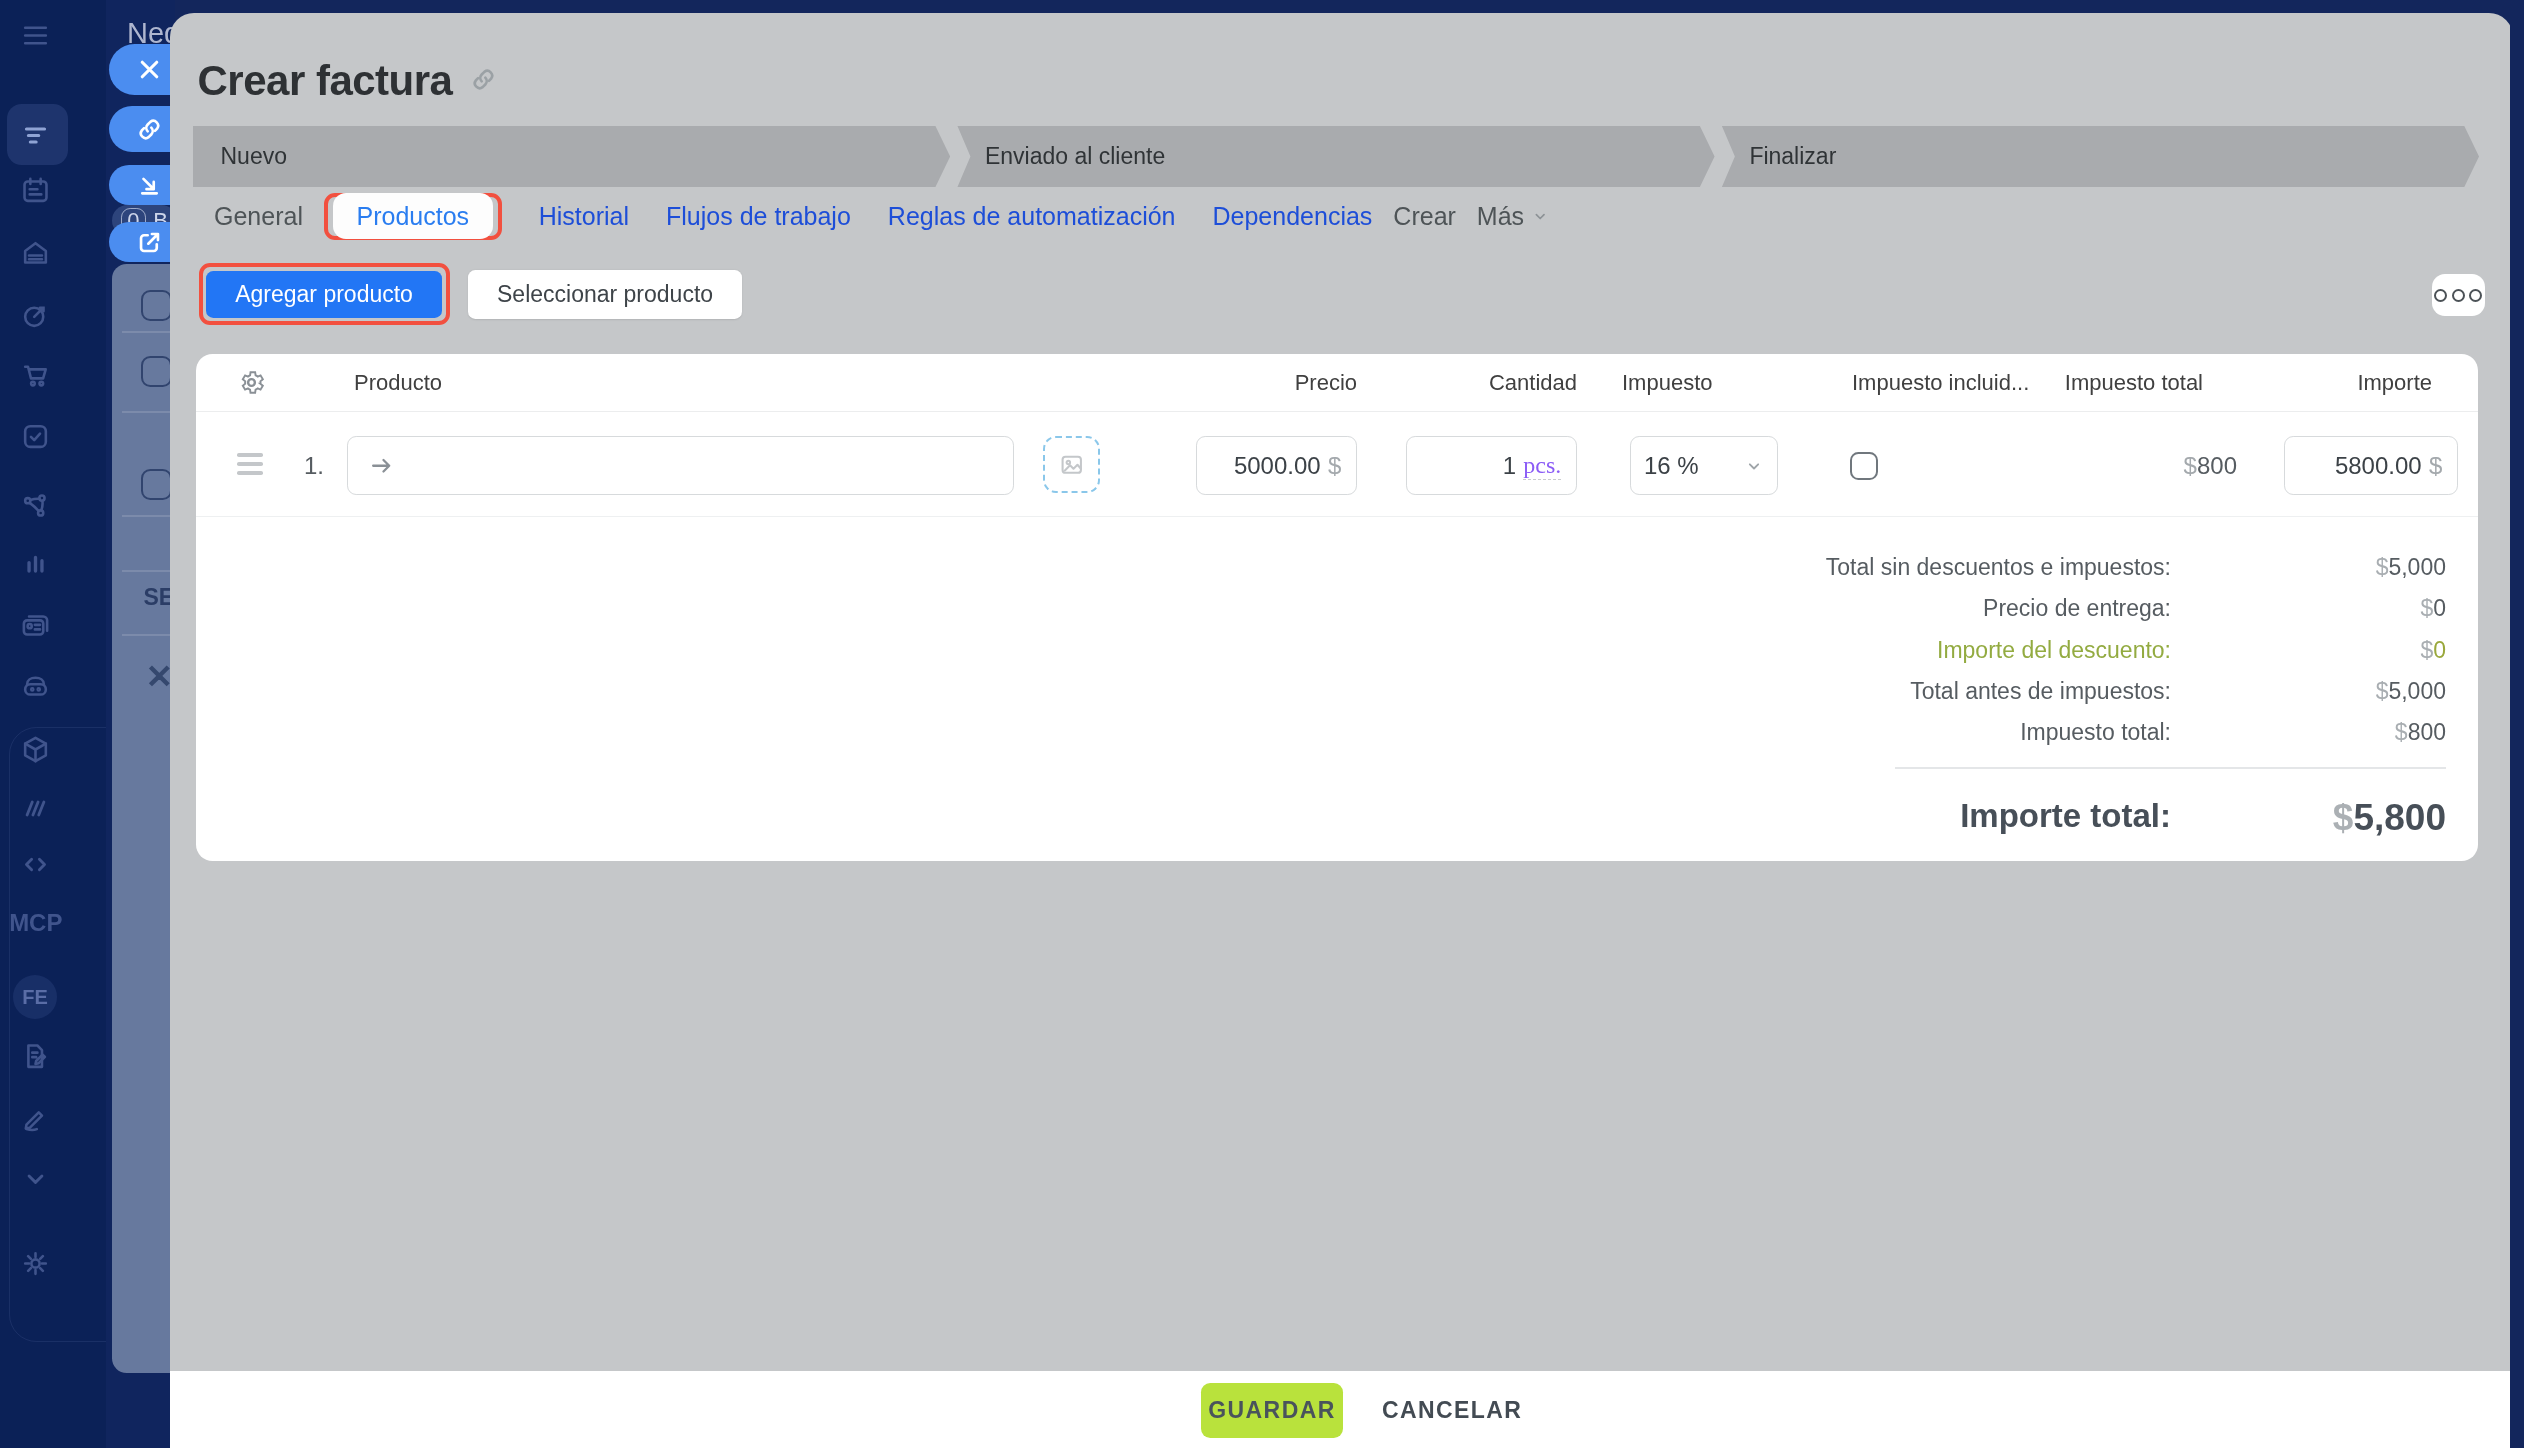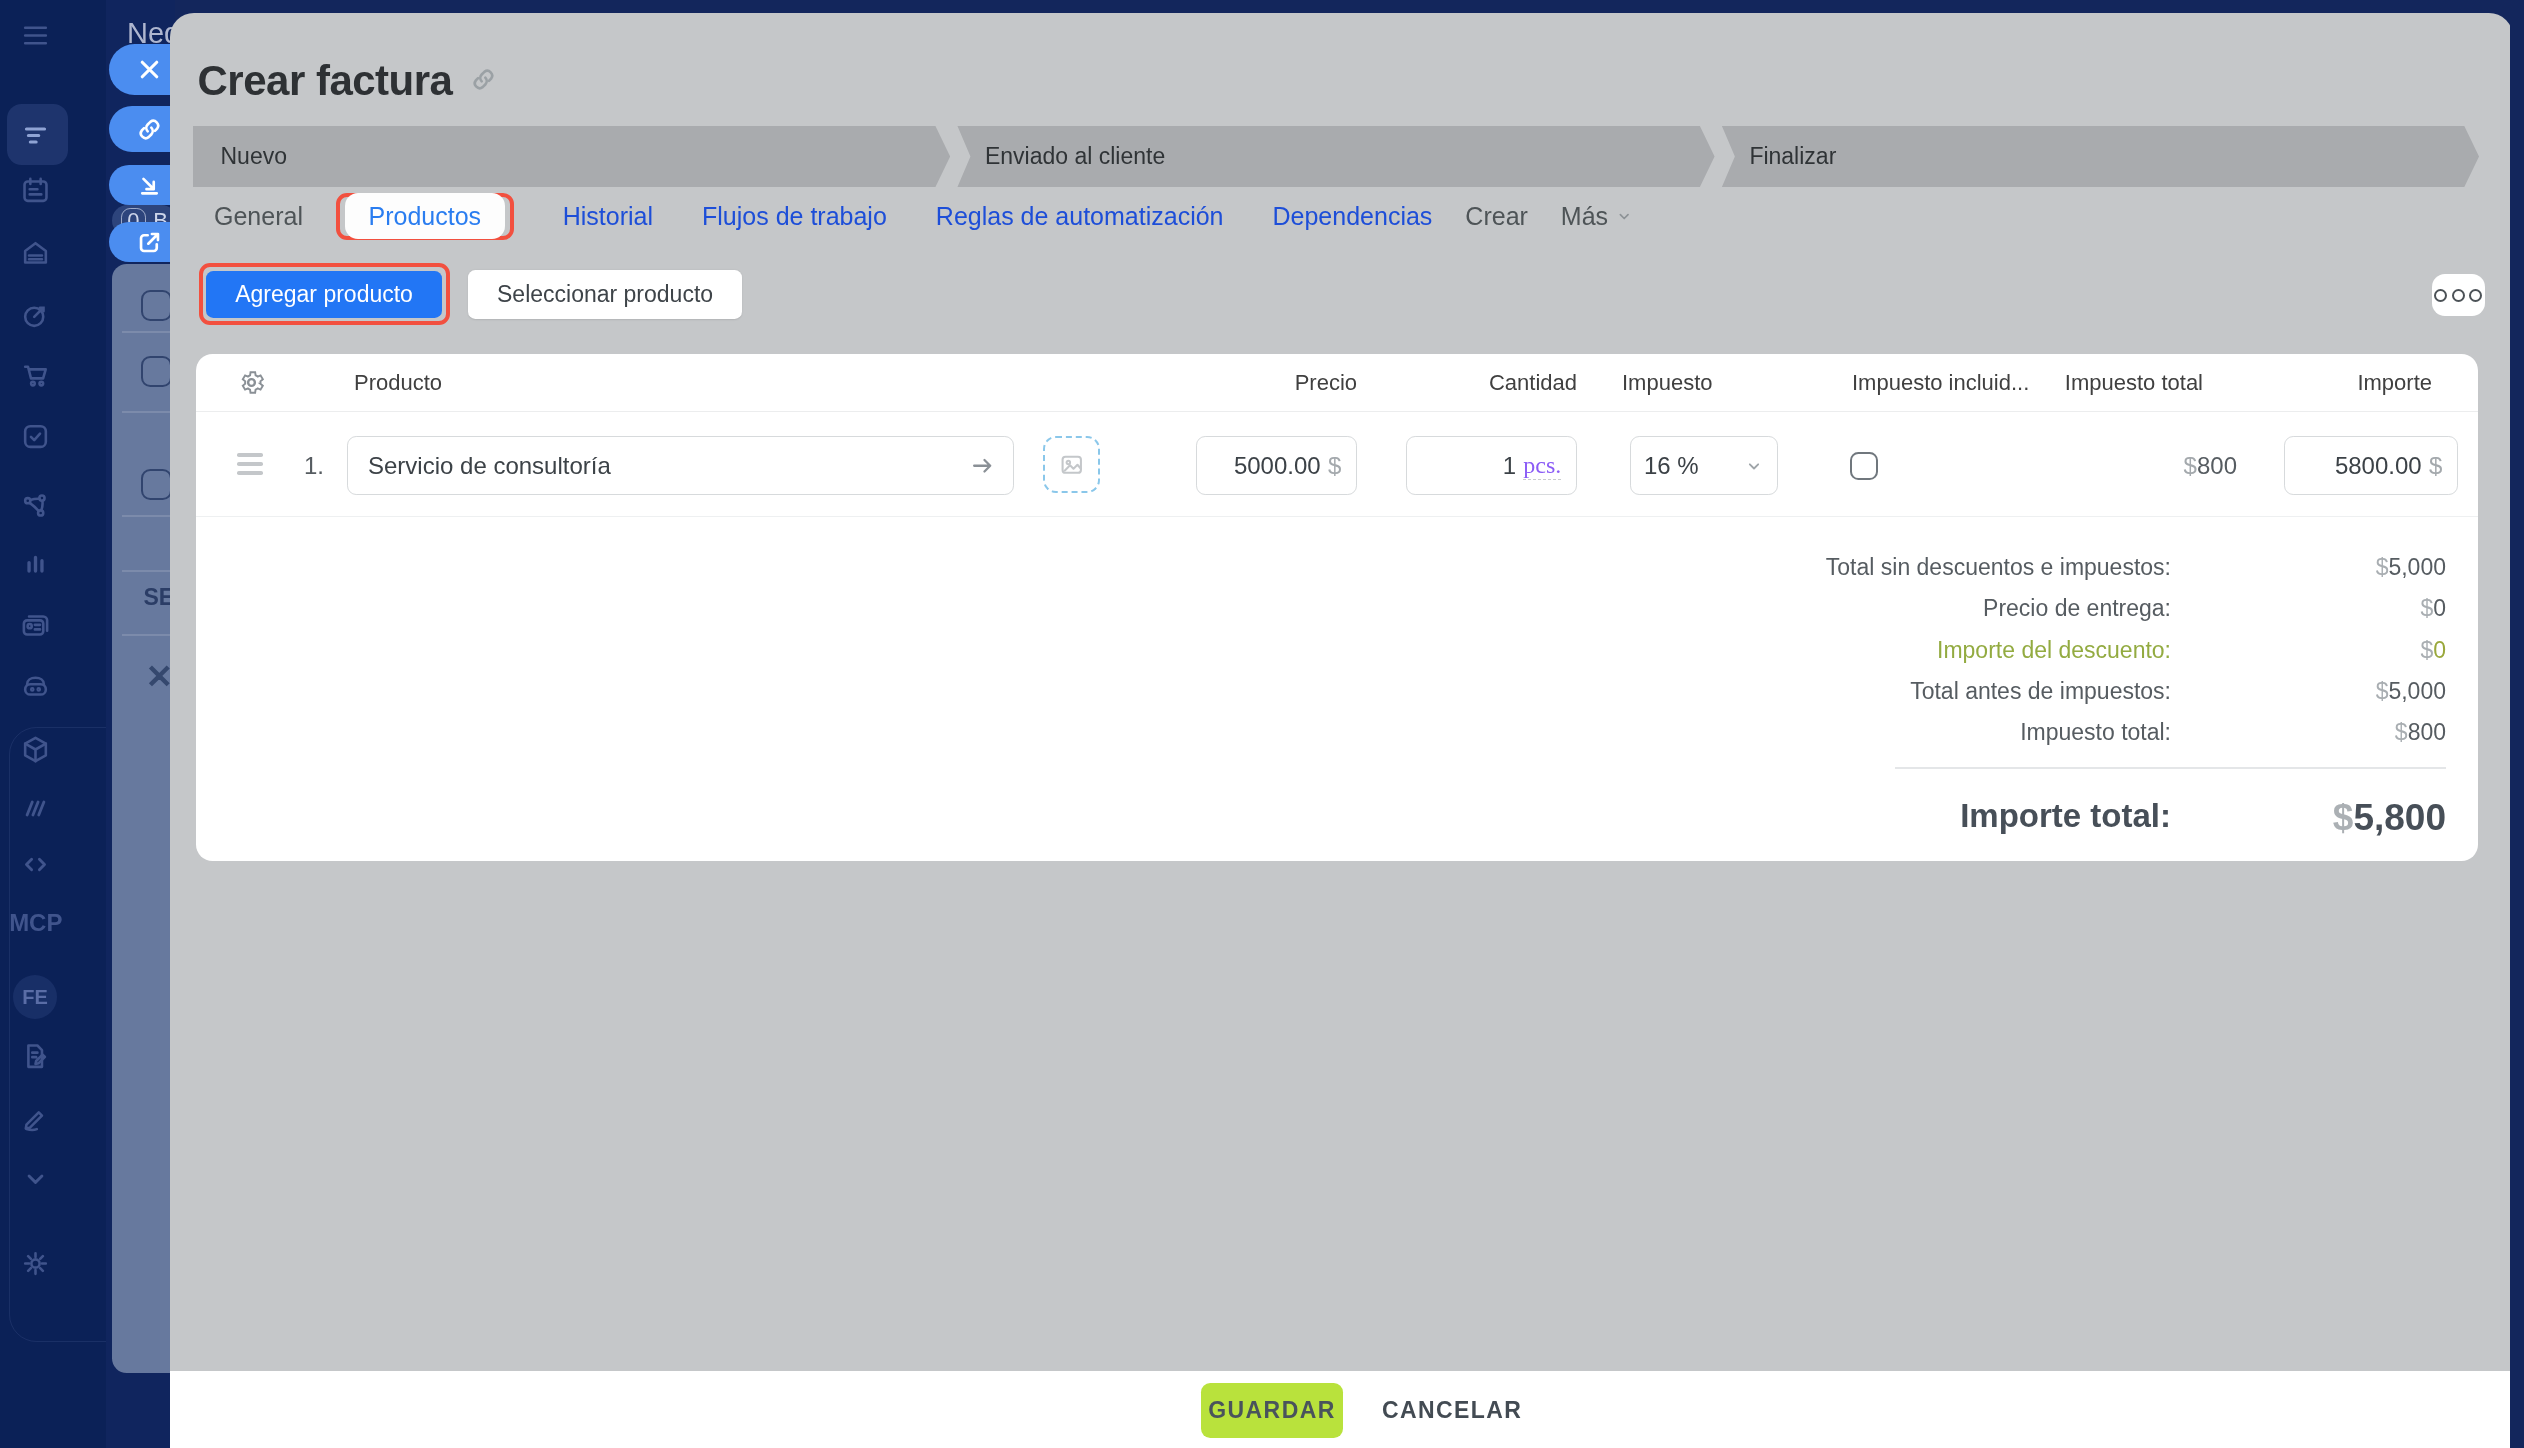--- a/index.html
+++ b/index.html
@@ -49,21 +49,21 @@
   .title-link{color:#9ba1a5;}
   .title-link svg{width:29px;height:29px;}
 
   
   .stages{position:absolute;left:23px;top:113px;width:2286px;height:61px;display:flex;gap:7.3px;}
   .stage{flex:1;background:#a9abae;color:#2f3336;font-size:23px;display:flex;align-items:center;
          padding-left:27.5px;clip-path:polygon(0 0,calc(100% - 14.7px) 0,100% 50%,calc(100% - 14.7px) 100%,0 100%);}
   .stage.notch{clip-path:polygon(0 0,calc(100% - 14.7px) 0,100% 50%,calc(100% - 14.7px) 100%,0 100%,13px 50%);}
 
   
-  .tabs{position:absolute;left:44px;top:173px;height:61px;display:flex;align-items:center;gap:33px;
+  .tabs{position:absolute;left:44px;top:173px;height:61px;display:flex;align-items:center;gap:21px;
         font-size:25px;}
   .tab{color:#4e5457;white-space:nowrap;}
   .tab.disabled{color:#1d4ed8;margin-left:16px;}
   .tab.more{display:flex;align-items:center;gap:7.3px;}
   .tab.more svg{width:18.4px;height:18.4px;color:#8d9296;}
   .hl-frame{border:4.6px solid #f2503f;border-radius:11px;padding:4.6px;background:transparent;}
   .tab-pill{background:#fdfdfd;color:#2a7df0;font-size:25px;padding:9.2px 24px;border-radius:13px;
             white-space:nowrap;}
 
   
@@ -365,21 +365,20 @@
       </div>
 
       <div class="trow">
         <div class="drag">
             <i></i>
             <i></i>
             <i></i>
           </div>
         <span class="rownum">1.</span>
         <div class="inp inp-product">
-          <span class="flex">Servicio de consultoría</span>
           <svg viewBox="0 0 24 24" fill="none" stroke="currentColor" stroke-width="2" stroke-linecap="round" stroke-linejoin="round">
               <path d="M4.5 12h14M13.5 7l5 5-5 5"></path>
             </svg>
         </div>
         <div class="imgbox">
           <svg viewBox="0 0 24 24" fill="none" stroke="currentColor" stroke-width="1.8" stroke-linecap="round" stroke-linejoin="round">
               <rect x="4" y="5" width="16" height="14" rx="2.5"></rect>
               <circle cx="9" cy="10" r="1.5"></circle>
               <path d="M6 17l4.5-4.5 3 3L17 12l3 3.5"></path>
             </svg>

